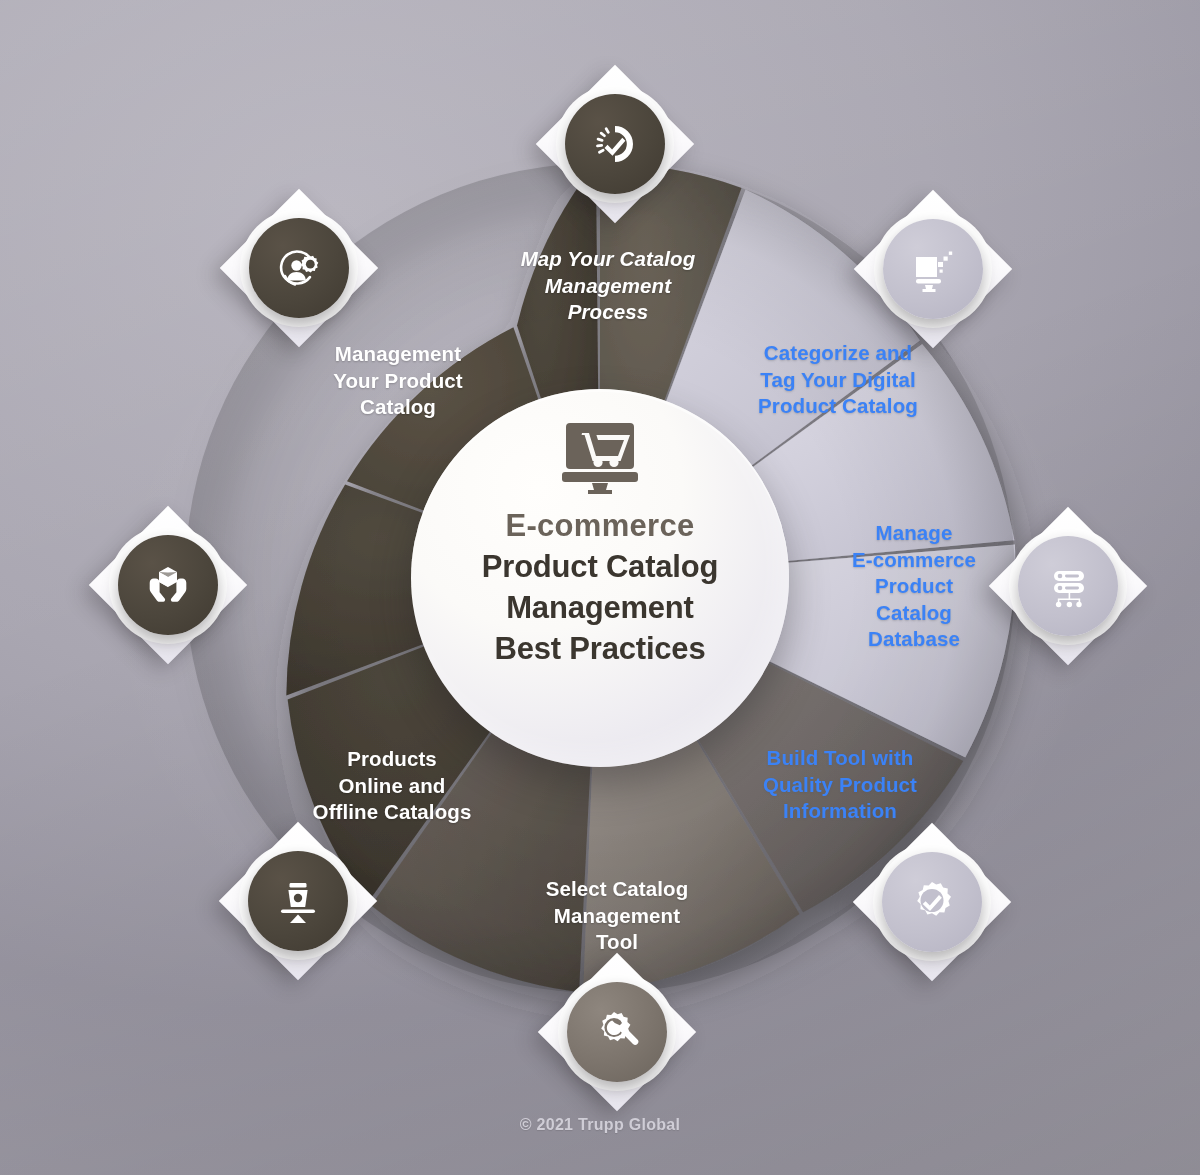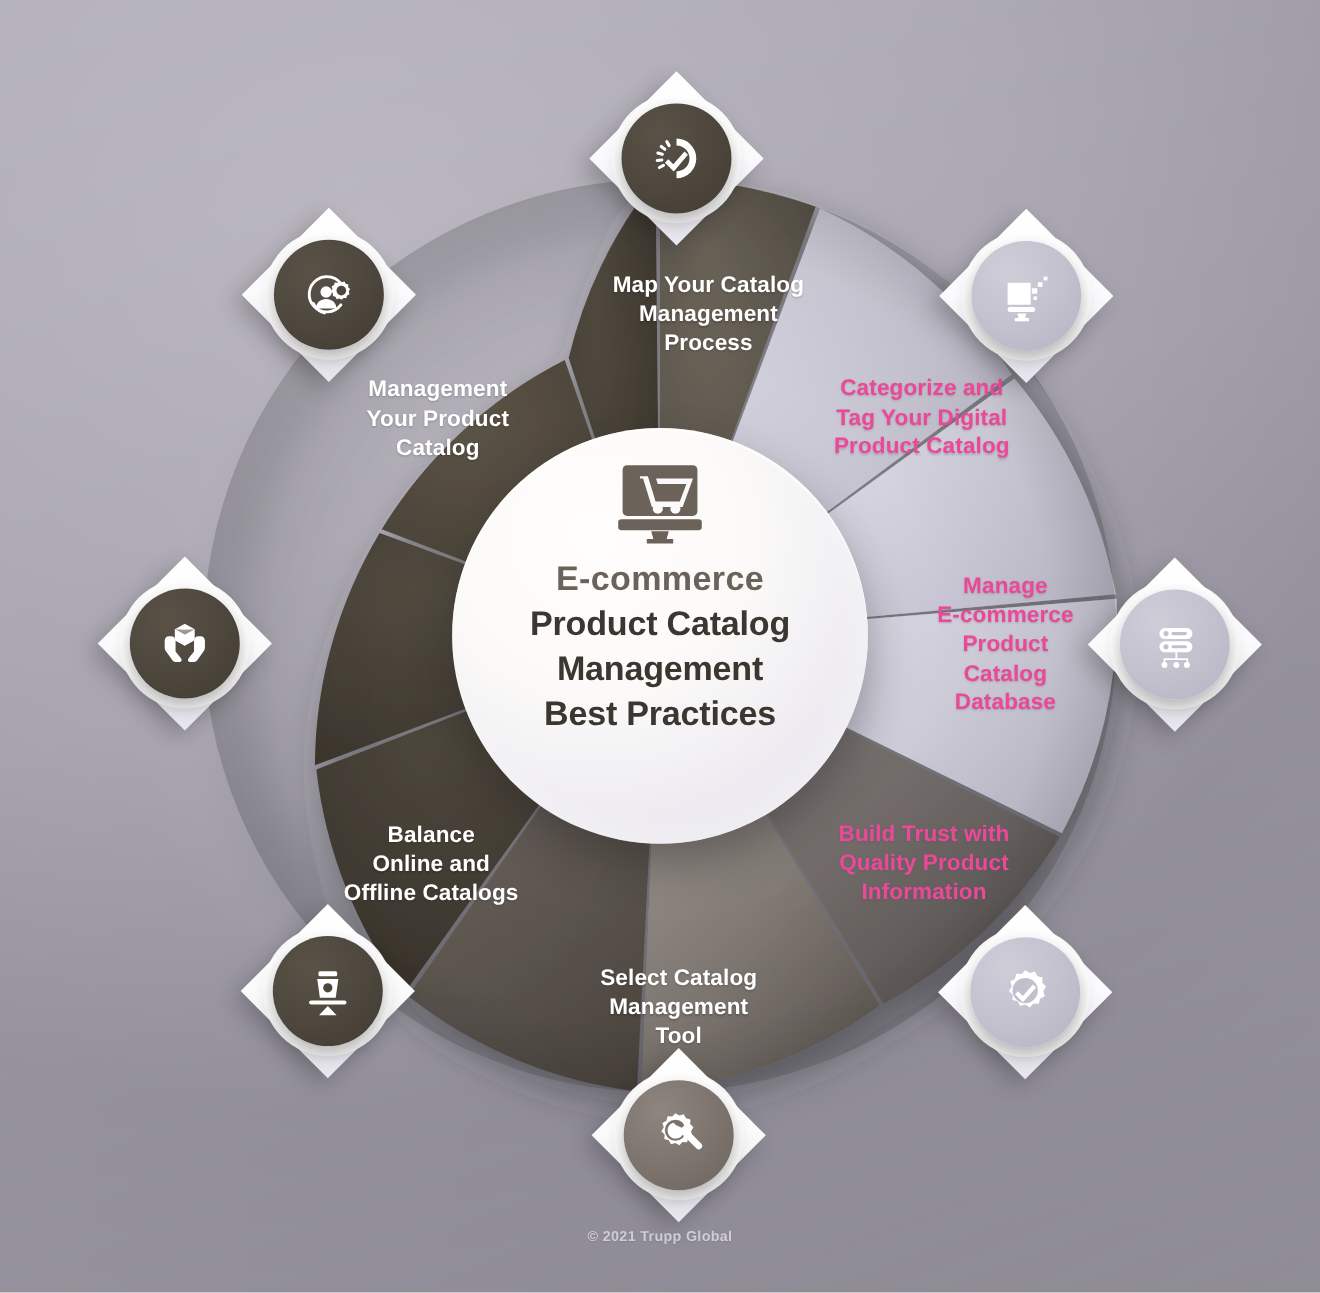--- a/index.html
+++ b/index.html
@@ -28,21 +28,21 @@
     font-size:20.5px;
     line-height:26.5px;
     text-align:center;
     letter-spacing:.1px;
     text-shadow:0 1px 2px rgba(0,0,0,.22);
     transform:translate(-50%,-50%);
     white-space:pre-line;
     pointer-events:none;
   }
   .seg-label.on-light{
-    color:#ec4899;
+    color:#3b82f6;
     text-shadow:0 1px 2px rgba(90,88,95,.30);
   }
 
   
   #hub{
     position:absolute;left:600px;top:578px;
     width:378px;height:378px;margin:-189px 0 0 -189px;
     border-radius:50%;
     background:
       radial-gradient(circle at 34% 26%, #fffefc 0%, #fbfaf8 38%, #eceaf0 72%, #dcdae4 100%);
@@ -81,21 +81,21 @@
     display:flex;align-items:center;justify-content:center;
   }
   .disc.dark{background:radial-gradient(circle at 34% 28%,#5a5247 0%,#4c463c 55%,#403a31 100%);}
   .disc.mid{background:radial-gradient(circle at 34% 28%,#8e867e 0%,#7c746c 55%,#6b645c 100%);}
   .disc.light{background:radial-gradient(circle at 34% 28%,#cfcdd8 0%,#c2c0cd 55%,#b5b3c2 100%);}
   .disc svg{width:52px;height:52px;display:block;}
 
   #footer{
     position:absolute;left:0;right:0;top:1116px;
     text-align:center;
-    font-size:13px;font-weight:bold;letter-spacing:.3px;
+    font-size:16px;font-weight:bold;letter-spacing:.3px;
     color:#cfcdd6;
     text-shadow:0 1px 1px rgba(0,0,0,.10);
   }
 </style>
 </head>
 <body>
 
 <div id="bg-vignette"></div>
 
 <div id="wheel-wrap">
@@ -172,43 +172,43 @@
       <path d="M600,578 L517.0,325.5 A415,415 0 0 1 595.9,163.0 Z" fill="url(#gDark2)"></path>
       <circle cx="600" cy="578" r="415" fill="url(#innerShade)"></circle>
     </g>
 
     <g opacity="0.10">
       <path d="M600,578 L1014.9,544.4 A415,415 0 0 1 965.3,757.4 Z" fill="#ffffff"></path>
       <path d="M600,578 L600.0,163.0 A415,415 0 0 1 741.4,187.9 Z" fill="#ffffff"></path>
     </g>
   </svg>
 
-  <div class="seg-label" style="left:644px;top:286px;width:250px;">Map Your Catalog
+  <div class="seg-label" style="left:608px;top:286px;width:250px;font-style:italic;">Map Your Catalog
 Management
 Process</div>
 
   <div class="seg-label on-light" style="left:838px;top:380px;width:230px;">Categorize and
 Tag Your Digital
 Product Catalog</div>
 
   <div class="seg-label on-light" style="left:914px;top:586px;width:180px;">Manage
 E-commerce
 Product
 Catalog
 Database</div>
 
-  <div class="seg-label on-light" style="left:840px;top:785px;width:225px;">Build Trust with
+  <div class="seg-label on-light" style="left:840px;top:785px;width:225px;">Build Tool with
 Quality Product
 Information</div>
 
   <div class="seg-label" style="left:617px;top:916px;width:230px;">Select Catalog
 Management
 Tool</div>
 
-  <div class="seg-label" style="left:392px;top:786px;width:230px;">Balance
+  <div class="seg-label" style="left:392px;top:786px;width:230px;">Products
 Online and
 Offline Catalogs</div>
 
 
   <div class="seg-label" style="left:398px;top:381px;width:210px;">Management
 Your Product
 Catalog</div>
 
   <div id="hub">
     <span id="hub-icon">

